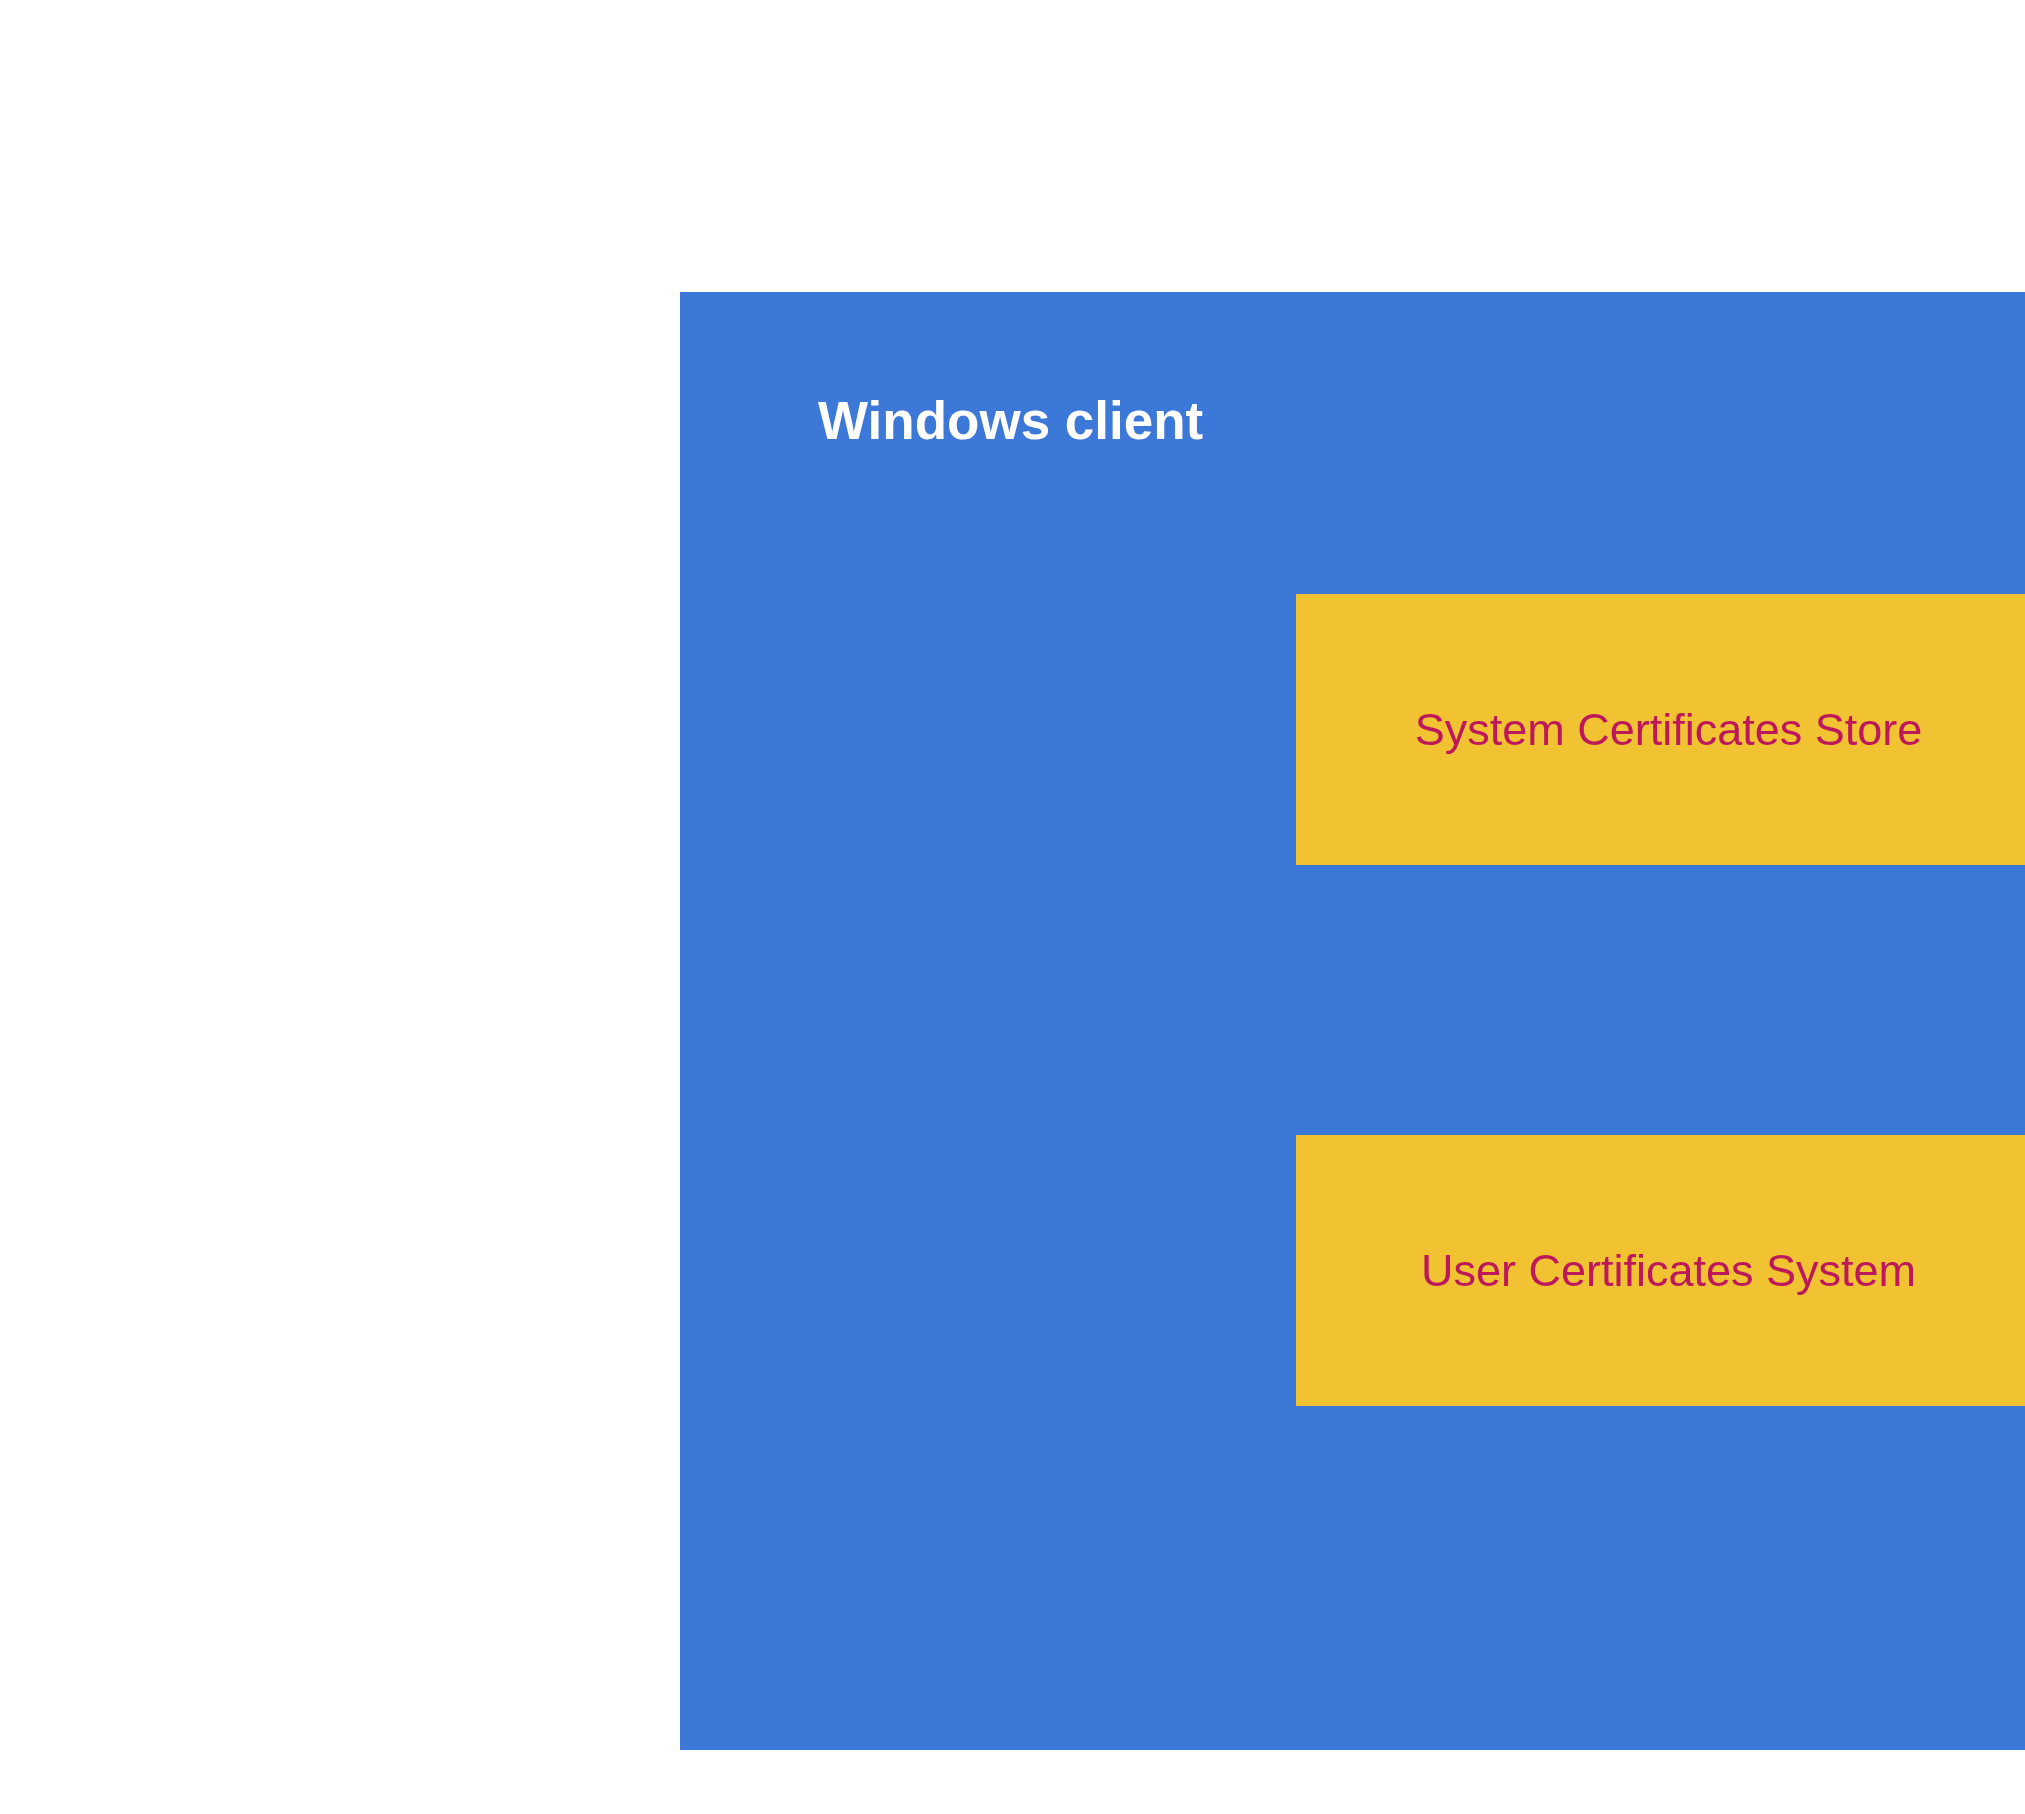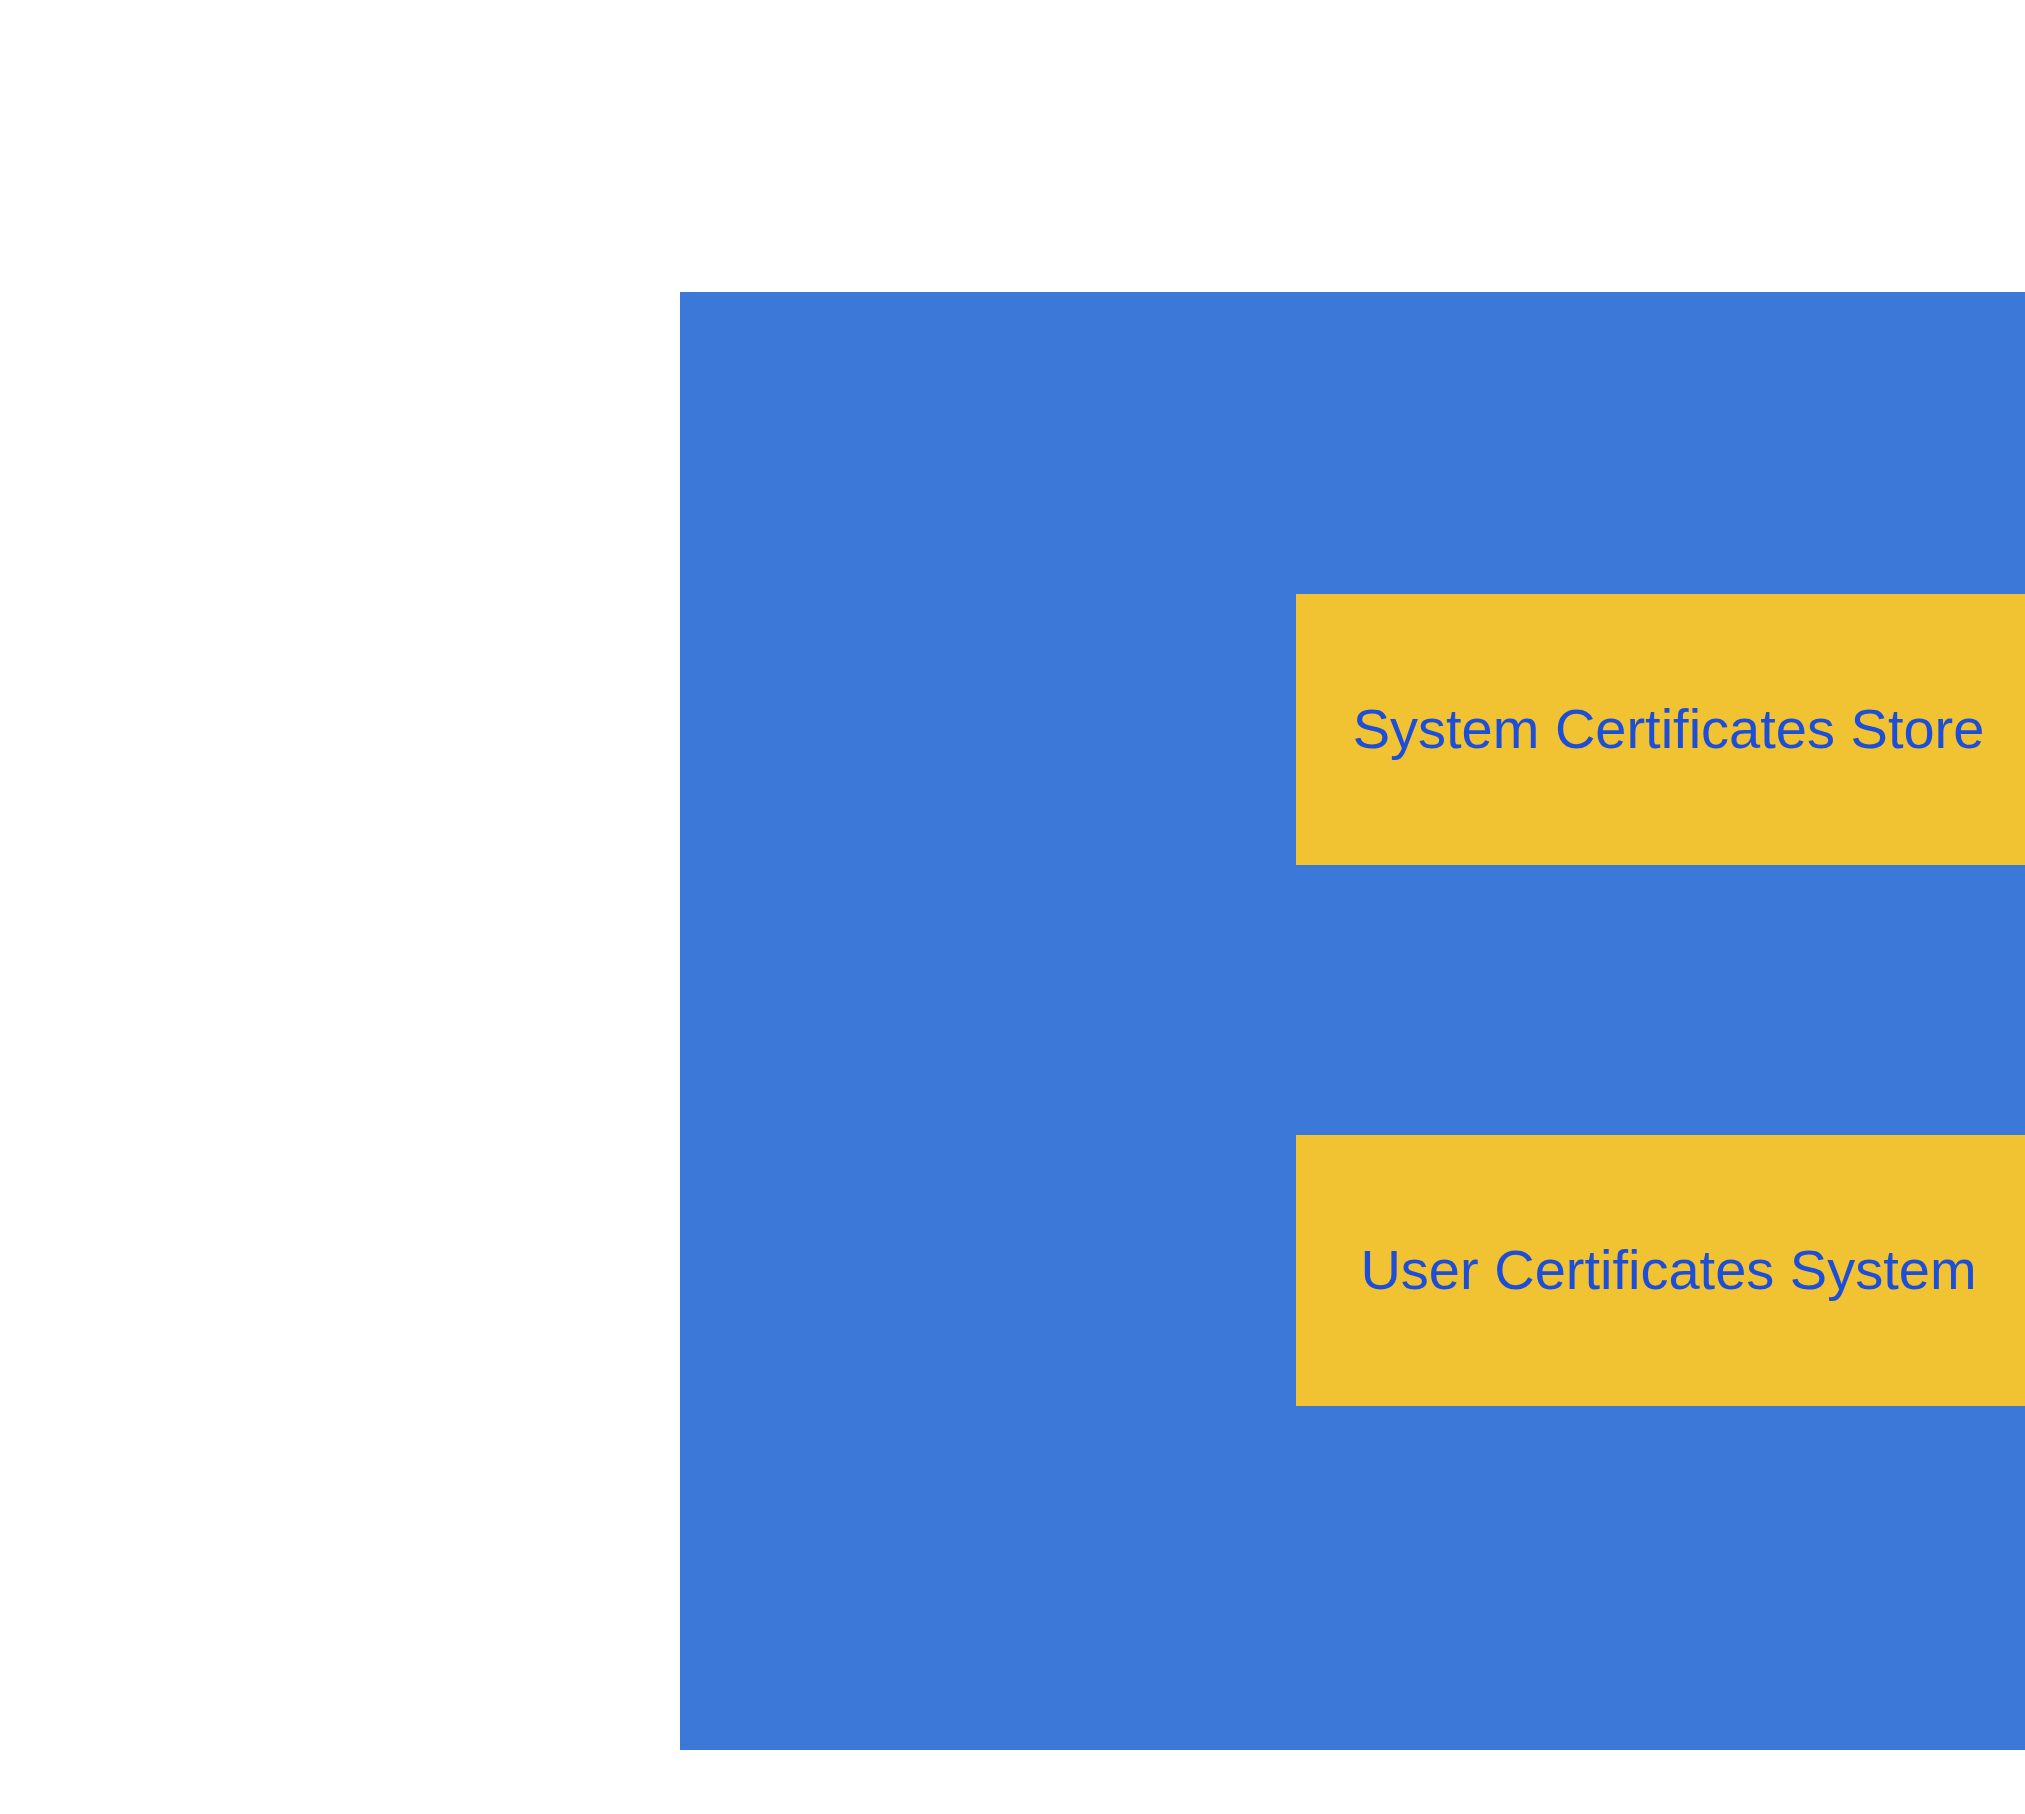--- a/index.html
+++ b/index.html
@@ -46,36 +46,37 @@
     left: 1296px;
     width: 745px;
     height: 271px;
     background: #f1c232;
     display: flex;
     align-items: center;
     justify-content: center;
     box-sizing: border-box;
   }
   .store-box .box-label {
-    font-size: 56px;
-    color: #1d4ed8;
+    font-size: 45px;
+    color: #be185d;
     text-align: center;
     white-space: pre;
     line-height: 1.15;
   }
   #store-system { top: 594px; }
   #store-user   { top: 1135px; }
 </style>
 </head>
 <body>
 
 <div id="canvas">
 
   <div class="container-box">
   </div>
+  <div class="container-title">Windows client</div>
 
   <div class="store-box" id="store-system">
     <span class="box-label">System Certificates Store</span>
   </div>
 
   <div class="store-box" id="store-user">
     <span class="box-label">User Certificates System</span>
   </div>
 
 </div>

